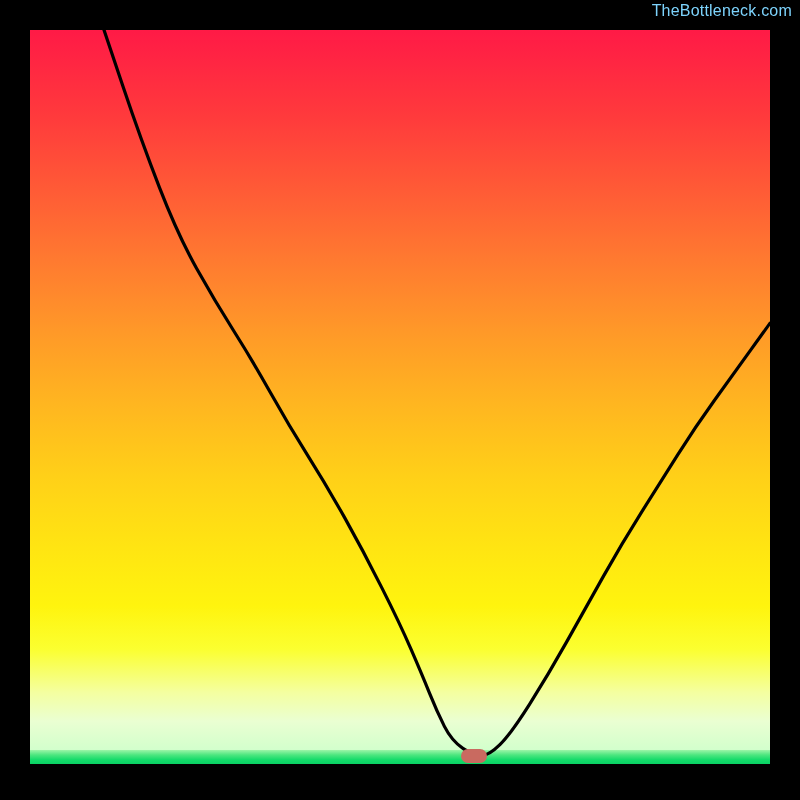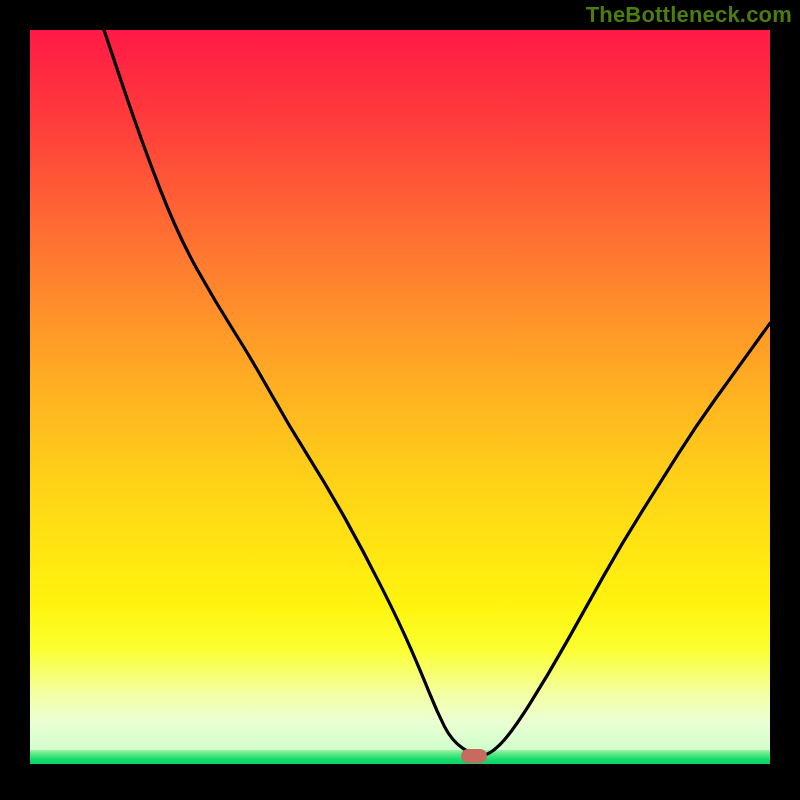--- a/index.html
+++ b/index.html
@@ -14,23 +14,23 @@
   .frame {
     position: relative;
     width: 800px;
     height: 800px;
     background: #000;
   }
   .watermark {
     position: absolute;
     top: 2px;
     right: 8px;
-    color: #4d7c0f;
-    font-size: 22px;
-    font-weight: 700;
+    color: #7dd3fc;
+    font-size: 16px;
+    font-weight: 400;
     letter-spacing: 0.2px;
     z-index: 10;
   }
   .plot-area {
     position: absolute;
     left: 30px;
     top: 30px;
     width: 740px;
     height: 740px;
     overflow: hidden;

